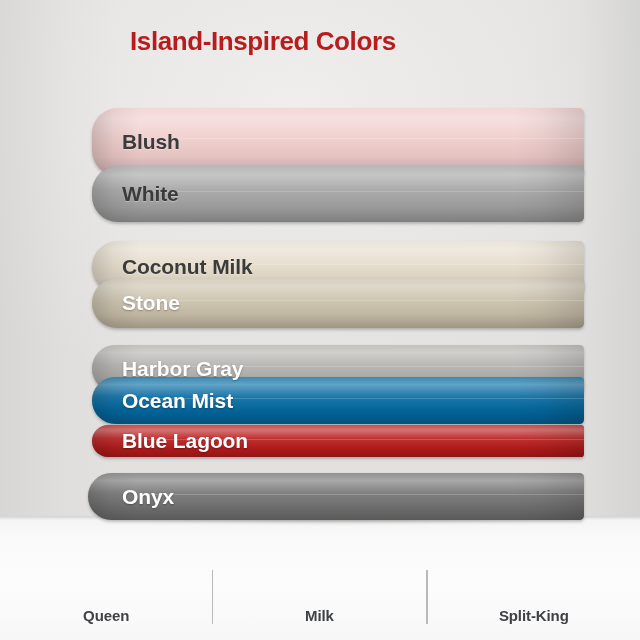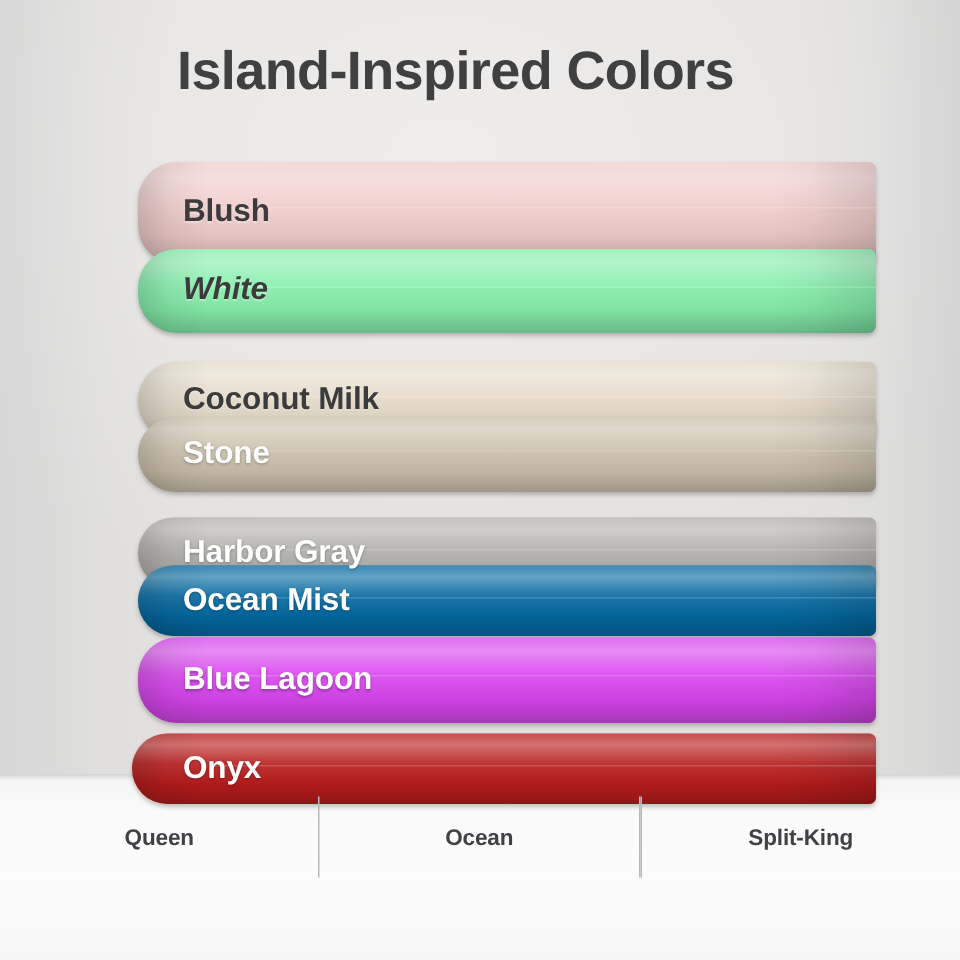--- a/index.html
+++ b/index.html
@@ -50,26 +50,26 @@
   .table-edge {
     position: absolute;
     left: 0; top: 516px;
     width: 640px; height: 4px;
     background: linear-gradient(180deg, rgba(170,170,170,.45), rgba(255,255,255,0));
   }
 
   
   .title {
     position: absolute;
-    left: 118px;
+    left: 130px;
     top: 26px;
-    font-size: 36px;
+    font-size: 26px;
     font-weight: bold;
     letter-spacing: -0.4px;
-    color: #404040;
+    color: #b91c1c;
     white-space: nowrap;
   }
 
   
   .stack {
     position: absolute;
     left: 92px;
     top: 108px;
     width: 492px;
     height: 412px;
@@ -137,25 +137,25 @@
     width: 486px;
     height: 16px;
     background: radial-gradient(ellipse 240px 9px at 50% 20%, rgba(90,88,85,.40) 0%, rgba(120,118,115,.12) 60%, rgba(255,255,255,0) 100%);
     filter: blur(2px);
   }
 
   
   .size-bar {
     position: absolute;
     left: 0;
-    top: 522px;
+    top: 552px;
     width: 640px;
     height: 72px;
     display: flex;
-    align-items: center;
+    align-items: flex-end;
   }
   .size-cell {
     flex: 1 1 0;
     text-align: center;
     font-size: 15px;
     font-weight: bold;
     color: #3f4145;
     letter-spacing: -0.1px;
   }
   .size-divider {
@@ -184,21 +184,21 @@
   <div class="stack">
 
     <div class="sheet" style="top:0px;height:68px;background:#f0cdcb;">
       <div class="roll"></div>
       <div class="side"></div>
       <div class="side-r"></div>
       <div class="seam"></div>
       <div class="sheet-label label-dark">Blush</div>
     </div>
 
-    <div class="sheet" style="top:58px;height:56px;background:#86efac;font-style:italic;">
+    <div class="sheet" style="top:58px;height:56px;background:#a3a3a3;">
       <div class="roll"></div>
       <div class="side"></div>
       <div class="side-r"></div>
       <div class="seam"></div>
       <div class="sheet-label label-dark">White</div>
     </div>
 
     <div class="sheet" style="top:116px;height:52px;background:#e6dccb;margin-top:17px;">
       <div class="roll"></div>
       <div class="side"></div>
@@ -224,40 +224,40 @@
     </div>
 
     <div class="sheet" style="top:269px;height:47px;background:#0369a1;">
       <div class="roll"></div>
       <div class="side"></div>
       <div class="side-r"></div>
       <div class="seam"></div>
       <div class="sheet-label label-light">Ocean Mist</div>
     </div>
 
-    <div class="sheet" style="top:317px;height:57px;background:#d946ef;">
+    <div class="sheet" style="top:317px;height:32px;background:#b91c1c;">
       <div class="roll"></div>
       <div class="side"></div>
       <div class="side-r"></div>
       <div class="seam"></div>
       <div class="sheet-label label-light">Blue Lagoon</div>
     </div>
 
-    <div class="sheet" style="top:365px;height:47px;background:#b91c1c;left:-4px;width:calc(100% + 4px);margin-top:16px;">
+    <div class="sheet" style="top:365px;height:47px;background:#737373;left:-4px;width:calc(100% + 4px);">
       <div class="roll"></div>
       <div class="side"></div>
       <div class="side-r"></div>
       <div class="seam"></div>
       <div class="sheet-label label-light" style="left:34px;">Onyx</div>
     </div>
 
   </div>
 
   <div class="size-bar">
     <div class="size-cell">Queen</div>
     <div class="size-divider"></div>
-    <div class="size-cell">Ocean</div>
+    <div class="size-cell">Milk</div>
     <div class="size-divider"></div>
     <div class="size-divider"></div>
     <div class="size-cell">Split-King</div>
   </div>
 
 </div>
 
 </body></html>

